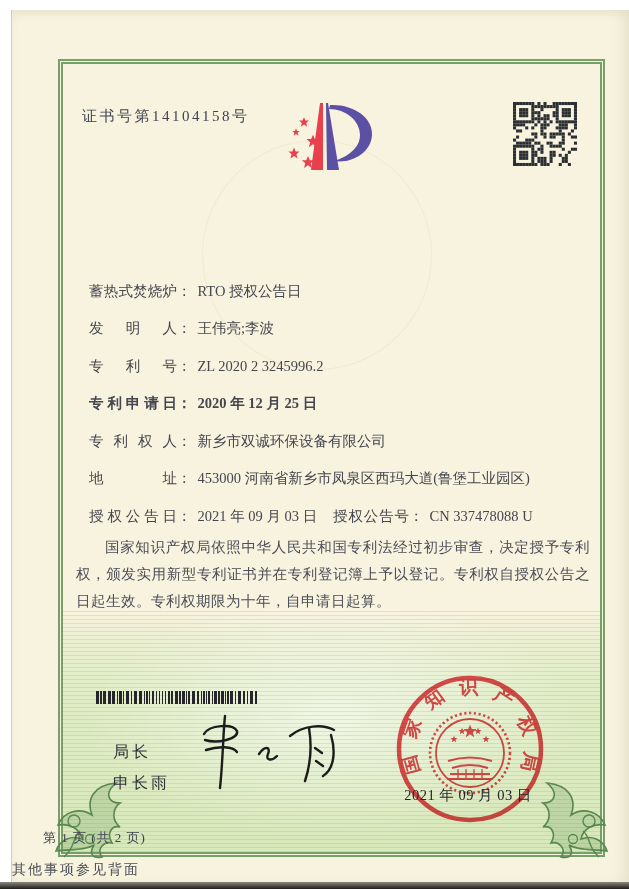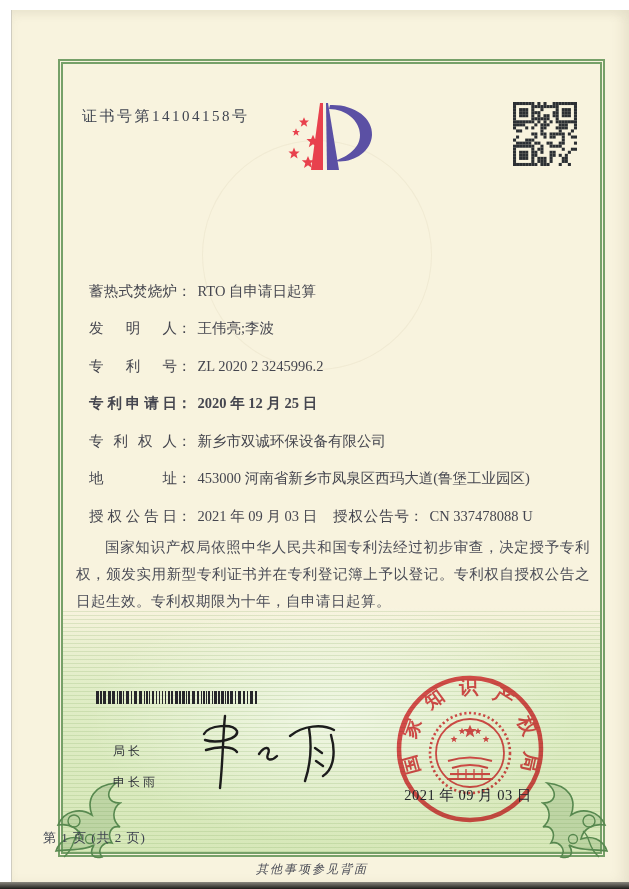--- a/index.html
+++ b/index.html
@@ -40,26 +40,26 @@
   .flabel{display:inline-block;width:88px;text-align:justify;text-align-last:justify;vertical-align:bottom;}
   .fcolon{display:inline-block;margin-right:6px;}
   .fpair2{position:absolute;left:244px;top:0;white-space:nowrap;}
   .fpair2 .flabel{width:76px;}
   .paras{
     position:absolute;left:64px;top:524px;width:514px;
     font-size:14.5px;line-height:27px;color:#4b4d57;text-align:justify;letter-spacing:.5px;
   }
   .paras p{margin:0;text-indent:2em;}
   .barcode{position:absolute;left:84px;top:680px;width:164px;height:13px;}
-  .signoff{position:absolute;left:101px;top:726px;color:#2e3138;font-size:12px;letter-spacing:3px;line-height:31px;}
+  .signoff{position:absolute;left:101px;top:726px;color:#2e3138;font-size:16px;letter-spacing:3px;line-height:31px;}
   .signature{position:absolute;left:175px;top:698px;width:172px;height:92px;}
   .seal{position:absolute;left:374px;top:655px;width:168px;height:168px;opacity:.9;mix-blend-mode:multiply;}
   .seal-date{position:absolute;left:382px;top:776px;width:148px;font-size:14.5px;color:#23252b;letter-spacing:.5px;text-align:center;white-space:nowrap;}
   .page-no{position:absolute;left:31px;top:819px;width:546px;text-align:left;font-size:13px;color:#3f4450;letter-spacing:1px;}
-  .back-note{position:absolute;left:0;top:851px;width:600px;text-align:center;font-size:12px;color:#4b4d57;letter-spacing:2px;font-style:italic;}
+  .back-note{position:absolute;left:0;top:851px;width:600px;font-size:14px;color:#4b4d57;letter-spacing:2px;}
   .ornament{position:absolute;bottom:-9px;width:72px;height:84px;}
   .ornament.ol{left:-13px;}
   .ornament.or{right:-13px;transform:scaleX(-1);}
   .wm{position:absolute;left:190px;top:130px;width:230px;height:230px;border-radius:50%;
       box-shadow:0 0 0 1px rgba(180,160,120,.10) inset;pointer-events:none;}
 </style>
 </head>
 <body>
 
 <div class="paper">
@@ -331,21 +331,21 @@
         <rect x="30" y="60" width="3" height="3" fill="#2b2f33"></rect>
         <rect x="33" y="60" width="3" height="3" fill="#2b2f33"></rect>
         <rect x="45" y="60" width="3" height="3" fill="#2b2f33"></rect>
         <rect x="54" y="60" width="3" height="3" fill="#2b2f33"></rect>
       </svg>
   </div>
 
 
   <div class="fields">
     <div class="frow" style="top:0;">
-      <span class="flabel">蓄热式焚烧炉</span><span class="fcolon">：</span><span>RTO 自申请日起算</span>
+      <span class="flabel">蓄热式焚烧炉</span><span class="fcolon">：</span><span>RTO 授权公告日</span>
     </div>
     <div class="frow" style="top:37px;">
       <span class="flabel">发明人</span><span class="fcolon">：</span><span>王伟亮;李波</span>
     </div>
     <div class="frow" style="top:75px;">
       <span class="flabel">专利号</span><span class="fcolon">：</span><span>ZL 2020 2 3245996.2</span>
     </div>
     <div class="frow" style="top:112px;font-weight:bold;">
       <span class="flabel">专利申请日</span><span class="fcolon">：</span><span>2020 年 12 月 25 日</span>
     </div>

